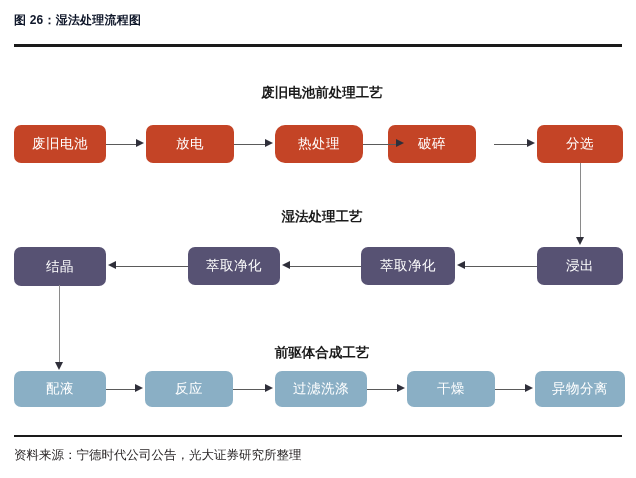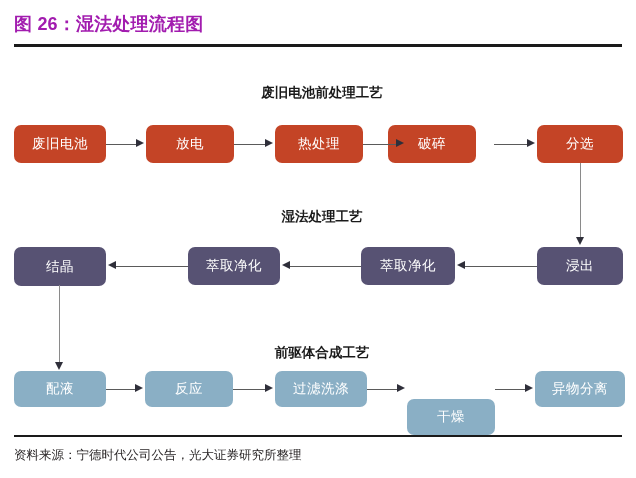--- a/index.html
+++ b/index.html
@@ -21,24 +21,24 @@
     left: 0; top: 0;
     width: 636px;
     height: 478px;
   }
 
   
   .fig-title {
     position: absolute;
     left: 14px;
     top: 12px;
-    font-size: 18px;
+    font-size: 12px;
     font-weight: bold;
     letter-spacing: 0.2px;
-    color: #a21caf;
+    color: #0f172a;
     white-space: nowrap;
   }
   .title-rule {
     position: absolute;
     left: 14px;
     top: 44px;
     width: 608px;
     height: 3px;
     background: #1a1a1a;
   }
@@ -124,21 +124,21 @@
 
 <div id="figure-root">
 
   <div class="fig-title">图 26：湿法处理流程图</div>
   <div class="title-rule"></div>
 
   <div class="section-header" style="left:322px; top:84px;">废旧电池前处理工艺</div>
 
   <div class="node orange" style="left:14px;  top:125px; width:92px; height:38px;">废旧电池</div>
   <div class="node orange" style="left:146px; top:125px; width:88px; height:38px;">放电</div>
-  <div class="node orange" style="left:275px; top:125px; width:88px; height:38px;">热处理</div>
+  <div class="node orange" style="left:275px; top:125px; width:88px; height:38px;border-radius:10px;">热处理</div>
   <div class="node orange" style="left:388px; top:125px; width:88px; height:38px;text-align:center;">破碎</div>
   <div class="node orange" style="left:537px; top:125px; width:86px; height:38px;">分选</div>
 
   <div class="conn-h" style="left:106px; top:143.5px; width:31px;"></div>
   <div class="arrow right" style="left:136px; top:139px;"></div>
 
   <div class="conn-h" style="left:234px; top:143.5px; width:32px;"></div>
   <div class="arrow right" style="left:265px; top:139px;"></div>
 
   <div class="conn-h" style="left:363px; top:143.5px; width:34px;"></div>
@@ -167,21 +167,21 @@
   <div class="arrow left" style="left:457px; top:261px;"></div>
 
   <div class="conn-v" style="left:59px; top:285px; height:78px;"></div>
   <div class="arrow down" style="left:55px; top:362px;"></div>
 
   <div class="section-header" style="left:322px; top:344px;">前驱体合成工艺</div>
 
   <div class="node blue" style="left:14px;  top:371px; width:92px; height:36px;">配液</div>
   <div class="node blue" style="left:145px; top:371px; width:88px; height:36px;">反应</div>
   <div class="node blue" style="left:275px; top:371px; width:92px; height:36px;">过滤洗涤</div>
-  <div class="node blue" style="left:407px; top:371px; width:88px; height:36px;margin-top:28px;">干燥</div>
+  <div class="node blue" style="left:407px; top:371px; width:88px; height:36px;">干燥</div>
   <div class="node blue" style="left:535px; top:371px; width:90px; height:36px;">异物分离</div>
 
   <div class="conn-h" style="left:106px; top:388.5px; width:30px;"></div>
   <div class="arrow right" style="left:135px; top:384px;"></div>
 
   <div class="conn-h" style="left:233px; top:388.5px; width:33px;"></div>
   <div class="arrow right" style="left:265px; top:384px;"></div>
 
   <div class="conn-h" style="left:367px; top:388.5px; width:31px;"></div>
   <div class="arrow right" style="left:397px; top:384px;"></div>

